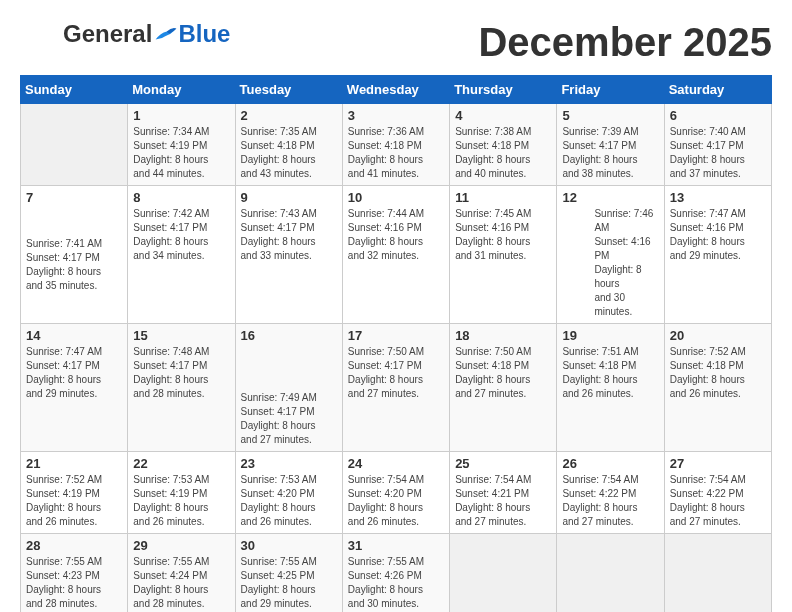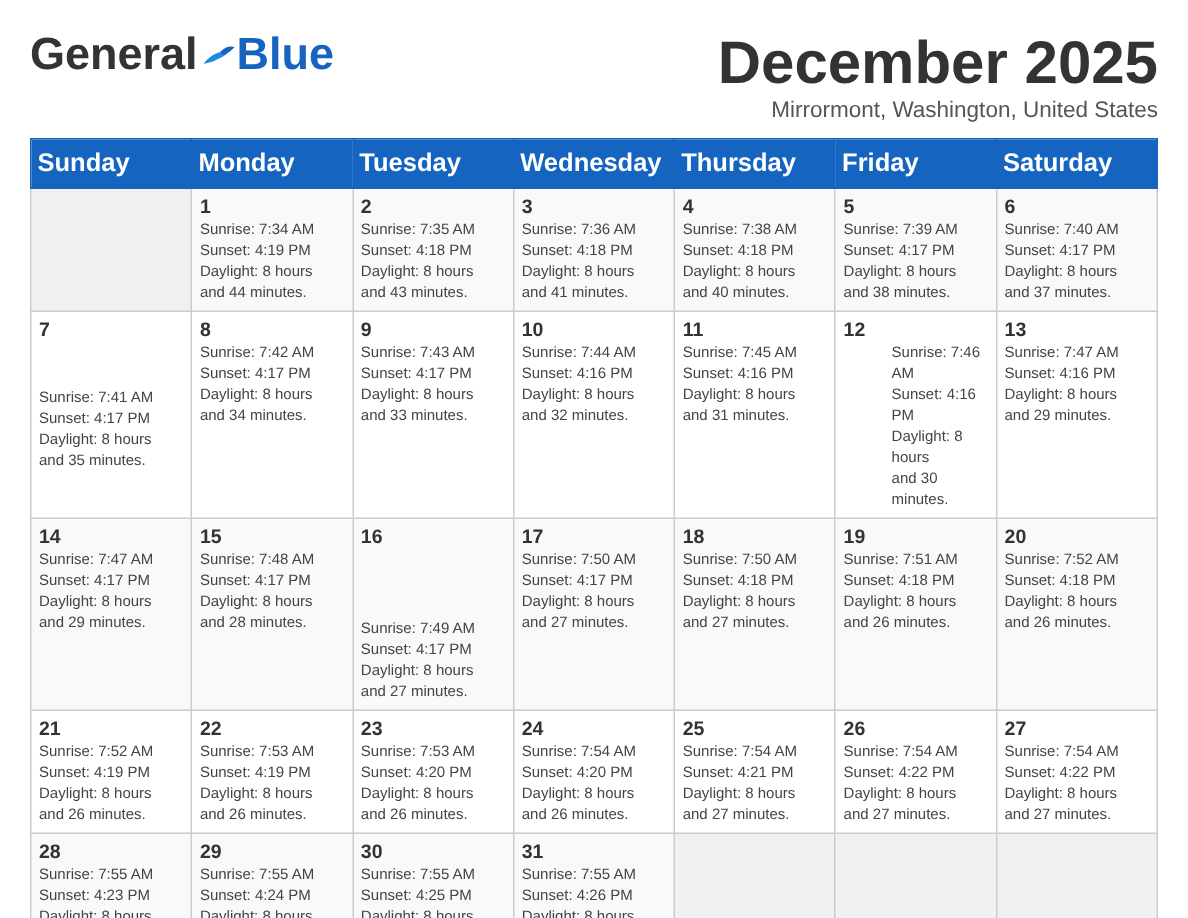--- a/index.html
+++ b/index.html
@@ -17,23 +17,24 @@
       margin-bottom: 10px;
     }
     .logo {
       display: flex;
       flex-direction: column;
       align-items: flex-start;
     }
     .logo-text {
       display: flex;
       align-items: center;
-      font-size: 30px;
+      font-size: 24px;
       font-weight: bold;
       color: #333;
+      margin-left: 43px;
     }
     .logo-general { color: #333; }
     .logo-blue { color: #1565c0; }
     .logo-bird {
       width: 24px;
       height: 18px;
       margin-left: 2px;
     }
     .title-section {
       text-align: right;
@@ -48,21 +49,21 @@
       color: #555;
     }
     .calendar {
       width: 100%;
       border-collapse: collapse;
       border: 1px solid #ccc;
     }
     .calendar th {
       background: #1565c0;
       color: #fff;
-      font-size: 17px;
+      font-size: 13px;
       font-weight: bold;
       padding: 6px 4px;
       text-align: left;
       border: 1px solid #1565c0;
     }
     .calendar td {
       vertical-align: top;
       border: 1px solid #ccc;
       padding: 4px 5px;
       font-size: 10.5px;
@@ -102,21 +103,20 @@
       <span class="logo-general">General</span>
       <svg class="logo-bird" viewBox="0 0 30 22" xmlns="http://www.w3.org/2000/svg">
         <path d="M2 18 Q8 10 16 8 Q20 6 28 4 Q22 10 18 12 Q14 14 10 16 Q6 17 2 18Z" fill="#1e88e5"></path>
         <path d="M16 8 Q22 2 28 4 Q24 8 20 10 Q18 11 16 8Z" fill="#1565c0"></path>
       </svg>
       <span class="logo-blue">Blue</span>
     </div>
   </div>
   <div class="title-section">
     <div class="month-title">December 2025</div>
-    <div class="location">Mirrormont, Washington, United States</div>
   </div>
 </div>
 
 <table class="calendar">
   <thead>
     <tr id="calendar-headers">
         <th>Sunday</th>
         <th>Monday</th>
         <th>Tuesday</th>
         <th>Wednesday</th>

